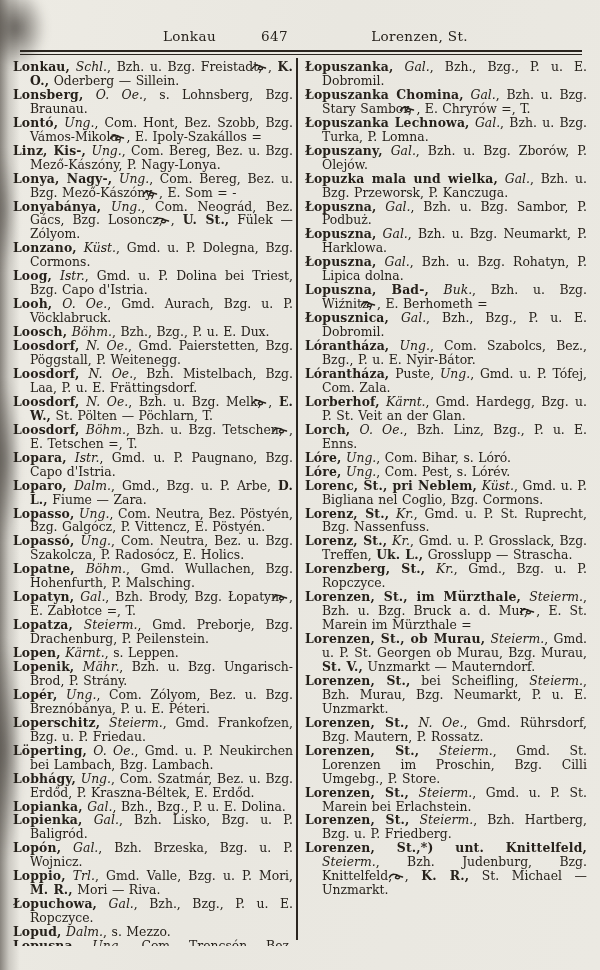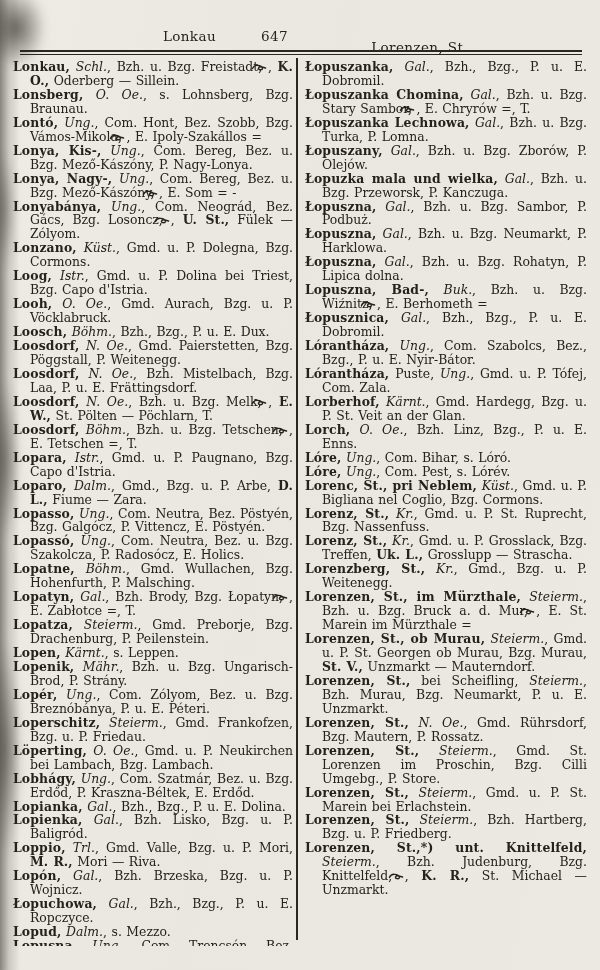--- a/index.html
+++ b/index.html
@@ -13,21 +13,21 @@
     background:linear-gradient(to right,rgba(38,32,26,.50),rgba(38,32,26,.16) 45%,rgba(38,32,26,0));}
   .blotch{position:absolute;border-radius:50%;filter:blur(4px);}
   .blotch.b1{left:-14px;top:-12px;width:60px;height:80px;background:radial-gradient(closest-side,rgba(30,25,20,.65),rgba(30,25,20,0));}
   .blotch.b2{left:-10px;top:380px;width:30px;height:160px;background:radial-gradient(closest-side,rgba(30,25,20,.45),rgba(30,25,20,0));}
   .blotch.b3{left:-12px;top:640px;width:34px;height:220px;background:radial-gradient(closest-side,rgba(30,25,20,.5),rgba(30,25,20,0));}
   .blotch.b4{left:-8px;top:150px;width:24px;height:120px;background:radial-gradient(closest-side,rgba(30,25,20,.35),rgba(30,25,20,0));}
 
   .hdr{position:absolute;top:28px;font-size:13.5px;letter-spacing:.4px;text-align:right;}
   .hdr-left{left:92px;width:124px;}
   .hdr-center{left:224px;width:64px;}
-  .hdr-right{left:318px;width:150px;margin-top:11px;}
+  .hdr-right{left:318px;width:150px;}
   .head-rule{position:absolute;left:20px;right:18px;top:50px;height:2px;
     border-top:2px solid #2b2620;border-bottom:1px solid #2b2620;}
 
   .divider{position:absolute;left:296px;top:58px;height:882px;width:1.5px;background:#2b2620;}
 
   .col{position:absolute;top:60px;height:886px;overflow:hidden;text-align:justify;}
   .col-left{left:13px;width:280px;}
   .col-right{left:305px;width:282px;}
 
   .entry{margin:0;padding-left:17px;text-indent:-17px;
@@ -55,21 +55,21 @@
   <div class="divider"></div>
 
   <div class="col col-left" id="col-left">
       <p class="entry"><span class="b">Lonkau,</span><span class="i"> Schl.</span><span class="n">, Bzh. u. Bzg. Freistadt, </span><span class="horn"><svg viewBox="0 0 22 11" xmlns="http://www.w3.org/2000/svg">
             <path d="M2 7 Q4 2 9 2.5 Q15 3 15.5 6 Q16 9 12.5 8.5 Q9.5 8 10.5 5.8 Q11.5 4 15 4.8 L20 6.2" fill="none" stroke="#26211b" stroke-width="1.9" stroke-linecap="round"></path>
           </svg></span><span class="n">, </span><span class="b">K. O.,</span><span class="n"> Oderberg — Sillein.</span></p>
       <p class="entry"><span class="b">Lonsberg,</span><span class="i"> O. Oe.</span><span class="n">, s. Lohnsberg, Bzg. Braunau.</span></p>
       <p class="entry"><span class="b">Lontó,</span><span class="i"> Ung.</span><span class="n">, Com. Hont, Bez. Szobb, Bzg. Vámos-Mikola, </span><span class="horn"><svg viewBox="0 0 22 11" xmlns="http://www.w3.org/2000/svg">
             <path d="M2 7 Q4 2 9 2.5 Q15 3 15.5 6 Q16 9 12.5 8.5 Q9.5 8 10.5 5.8 Q11.5 4 15 4.8 L20 6.2" fill="none" stroke="#26211b" stroke-width="1.9" stroke-linecap="round"></path>
           </svg></span><span class="n">, E. Ipoly-Szakállos =</span></p>
-      <p class="entry"><span class="b">Lonya, Kis-,</span><span class="i"> Ung.</span><span class="n">, Com. Bereg, Bez. u. Bzg. Mező-Kászóny, P. Nagy-Lonya.</span></p>
+      <p class="entry"><span class="b">Linz, Kis-,</span><span class="i"> Ung.</span><span class="n">, Com. Bereg, Bez. u. Bzg. Mező-Kászóny, P. Nagy-Lonya.</span></p>
       <p class="entry"><span class="b">Lonya, Nagy-,</span><span class="i"> Ung.</span><span class="n">, Com. Bereg, Bez. u. Bzg. Mező-Kászóny, </span><span class="horn"><svg viewBox="0 0 22 11" xmlns="http://www.w3.org/2000/svg">
             <path d="M2 7 Q4 2 9 2.5 Q15 3 15.5 6 Q16 9 12.5 8.5 Q9.5 8 10.5 5.8 Q11.5 4 15 4.8 L20 6.2" fill="none" stroke="#26211b" stroke-width="1.9" stroke-linecap="round"></path>
           </svg></span><span class="n">, E. Som = -</span></p>
       <p class="entry"><span class="b">Lonyabánya,</span><span class="i"> Ung.</span><span class="n">, Com. Neográd, Bez. Gács, Bzg. Losoncz, </span><span class="horn"><svg viewBox="0 0 22 11" xmlns="http://www.w3.org/2000/svg">
             <path d="M2 7 Q4 2 9 2.5 Q15 3 15.5 6 Q16 9 12.5 8.5 Q9.5 8 10.5 5.8 Q11.5 4 15 4.8 L20 6.2" fill="none" stroke="#26211b" stroke-width="1.9" stroke-linecap="round"></path>
           </svg></span><span class="n">, </span><span class="b">U. St.,</span><span class="n"> Fülek — Zólyom.</span></p>
       <p class="entry"><span class="b">Lonzano,</span><span class="i"> Küst.</span><span class="n">, Gmd. u. P. Dolegna, Bzg. Cormons.</span></p>
       <p class="entry"><span class="b">Loog,</span><span class="i"> Istr.</span><span class="n">, Gmd. u. P. Dolina bei Triest, Bzg. Capo d'Istria.</span></p>
       <p class="entry"><span class="b">Looh,</span><span class="i"> O. Oe.</span><span class="n">, Gmd. Aurach, Bzg. u. P. Vöcklabruck.</span></p>
       <p class="entry"><span class="b">Loosch,</span><span class="i"> Böhm.</span><span class="n">, Bzh., Bzg., P. u. E. Dux.</span></p>
@@ -91,22 +91,22 @@
           </svg></span><span class="n">, E. Zabłotce =, T.</span></p>
       <p class="entry"><span class="b">Lopatza,</span><span class="i"> Steierm.</span><span class="n">, Gmd. Preborje, Bzg. Drachenburg, P. Peilenstein.</span></p>
       <p class="entry"><span class="b">Lopen,</span><span class="i"> Kärnt.</span><span class="n">, s. Leppen.</span></p>
       <p class="entry"><span class="b">Lopenik,</span><span class="i"> Mähr.</span><span class="n">, Bzh. u. Bzg. Ungarisch-Brod, P. Strány.</span></p>
       <p class="entry"><span class="b">Lopér,</span><span class="i"> Ung.</span><span class="n">, Com. Zólyom, Bez. u. Bzg. Breznóbánya, P. u. E. Péteri.</span></p>
       <p class="entry"><span class="b">Loperschitz,</span><span class="i"> Steierm.</span><span class="n">, Gmd. Frankofzen, Bzg. u. P. Friedau.</span></p>
       <p class="entry"><span class="b">Löperting,</span><span class="i"> O. Oe.</span><span class="n">, Gmd. u. P. Neukirchen bei Lambach, Bzg. Lambach.</span></p>
       <p class="entry"><span class="b">Lobhágy,</span><span class="i"> Ung.</span><span class="n">, Com. Szatmár, Bez. u. Bzg. Erdőd, P. Kraszna-Béltek, E. Erdőd.</span></p>
       <p class="entry"><span class="b">Lopianka,</span><span class="i"> Gal.</span><span class="n">, Bzh., Bzg., P. u. E. Dolina.</span></p>
       <p class="entry"><span class="b">Lopienka,</span><span class="i"> Gal.</span><span class="n">, Bzh. Lisko, Bzg. u. P. Baligród.</span></p>
+      <p class="entry"><span class="b">Lopón,</span><span class="i"> Gal.</span><span class="n">, Bzh. Brzeska, Bzg. u. P. Wojnicz.</span></p>
       <p class="entry"><span class="b">Loppio,</span><span class="i"> Trl.</span><span class="n">, Gmd. Valle, Bzg. u. P. Mori, </span><span class="b">M. R.,</span><span class="n"> Mori — Riva.</span></p>
-      <p class="entry"><span class="b">Lopón,</span><span class="i"> Gal.</span><span class="n">, Bzh. Brzeska, Bzg. u. P. Wojnicz.</span></p>
       <p class="entry"><span class="b">Łopuchowa,</span><span class="i"> Gal.</span><span class="n">, Bzh., Bzg., P. u. E. Ropczyce.</span></p>
       <p class="entry"><span class="b">Lopud,</span><span class="i"> Dalm.</span><span class="n">, s. Mezzo.</span></p>
       <p class="entry"><span class="b">Lopusna,</span><span class="i"> Ung.</span><span class="n">, Com. Trencsén, Bez. Kisucza-Ujhely, Bzg. Zsolna, P. Felső-Vadicsó, E. Kisucza-Ujhely.</span></p>
     </div>
   <div class="col col-right" id="col-right">
 
   <p class="entry"><span class="b">Łopuszanka,</span><span class="i"> Gal.</span><span class="n">, Bzh., Bzg., P. u. E. Dobromil.</span></p>
       <p class="entry"><span class="b">Łopuszanka Chomina,</span><span class="i"> Gal.</span><span class="n">, Bzh. u. Bzg. Stary Sambor, </span><span class="horn"><svg viewBox="0 0 22 11" xmlns="http://www.w3.org/2000/svg">
             <path d="M2 7 Q4 2 9 2.5 Q15 3 15.5 6 Q16 9 12.5 8.5 Q9.5 8 10.5 5.8 Q11.5 4 15 4.8 L20 6.2" fill="none" stroke="#26211b" stroke-width="1.9" stroke-linecap="round"></path>
           </svg></span><span class="n">, E. Chryrów =, T.</span></p>
@@ -122,21 +122,21 @@
       <p class="entry"><span class="b">Łopusznica,</span><span class="i"> Gal.</span><span class="n">, Bzh., Bzg., P. u. E. Dobromil.</span></p>
       <p class="entry"><span class="b">Lórantháza,</span><span class="i"> Ung.</span><span class="n">, Com. Szabolcs, Bez., Bzg., P. u. E. Nyir-Bátor.</span></p>
       <p class="entry"><span class="b">Lórantháza,</span><span class="n"> Puste, </span><span class="i">Ung.</span><span class="n">, Gmd. u. P. Tófej, Com. Zala.</span></p>
       <p class="entry"><span class="b">Lorberhof,</span><span class="i"> Kärnt.</span><span class="n">, Gmd. Hardegg, Bzg. u. P. St. Veit an der Glan.</span></p>
       <p class="entry"><span class="b">Lorch,</span><span class="i"> O. Oe.</span><span class="n">, Bzh. Linz, Bzg., P. u. E. Enns.</span></p>
       <p class="entry"><span class="b">Lóre,</span><span class="i"> Ung.</span><span class="n">, Com. Bihar, s. Lóró.</span></p>
       <p class="entry"><span class="b">Lóre,</span><span class="i"> Ung.</span><span class="n">, Com. Pest, s. Lórév.</span></p>
       <p class="entry"><span class="b">Lorenc, St., pri Neblem,</span><span class="i"> Küst.</span><span class="n">, Gmd. u. P. Bigliana nel Coglio, Bzg. Cormons.</span></p>
       <p class="entry"><span class="b">Lorenz, St.,</span><span class="i"> Kr.</span><span class="n">, Gmd. u. P. St. Ruprecht, Bzg. Nassenfuss.</span></p>
       <p class="entry"><span class="b">Lorenz, St.,</span><span class="i"> Kr.</span><span class="n">, Gmd. u. P. Grosslack, Bzg. Treffen, </span><span class="b">Uk. L.,</span><span class="n"> Grosslupp — Strascha.</span></p>
-      <p class="entry"><span class="b">Lorenzberg, St.,</span><span class="i"> Kr.</span><span class="n">, Gmd., Bzg. u. P. Weitenegg.</span></p>
+      <p class="entry"><span class="b">Lorenzberg, St.,</span><span class="i"> Kr.</span><span class="n">, Gmd., Bzg. u. P. Ropczyce.</span></p>
       <p class="entry"><span class="b">Lorenzen, St., im Mürzthale,</span><span class="i"> Steierm.</span><span class="n">, Bzh. u. Bzg. Bruck a. d. Mur, </span><span class="horn"><svg viewBox="0 0 22 11" xmlns="http://www.w3.org/2000/svg">
             <path d="M2 7 Q4 2 9 2.5 Q15 3 15.5 6 Q16 9 12.5 8.5 Q9.5 8 10.5 5.8 Q11.5 4 15 4.8 L20 6.2" fill="none" stroke="#26211b" stroke-width="1.9" stroke-linecap="round"></path>
           </svg></span><span class="n">, E. St. Marein im Mürzthale =</span></p>
       <p class="entry"><span class="b">Lorenzen, St., ob Murau,</span><span class="i"> Steierm.</span><span class="n">, Gmd. u. P. St. Georgen ob Murau, Bzg. Murau, </span><span class="b">St. V.,</span><span class="n"> Unzmarkt — Mauterndorf.</span></p>
       <p class="entry"><span class="b">Lorenzen, St.,</span><span class="n"> bei Scheifling, </span><span class="i">Steierm.</span><span class="n">, Bzh. Murau, Bzg. Neumarkt, P. u. E. Unzmarkt.</span></p>
       <p class="entry"><span class="b">Lorenzen, St.,</span><span class="i"> N. Oe.</span><span class="n">, Gmd. Rührsdorf, Bzg. Mautern, P. Rossatz.</span></p>
       <p class="entry"><span class="b">Lorenzen, St.,</span><span class="i"> Steierm.</span><span class="n">, Gmd. St. Lorenzen im Proschin, Bzg. Cilli Umgebg., P. Store.</span></p>
       <p class="entry"><span class="b">Lorenzen, St.,</span><span class="i"> Steierm.</span><span class="n">, Gmd. u. P. St. Marein bei Erlachstein.</span></p>
       <p class="entry"><span class="b">Lorenzen, St.,</span><span class="i"> Steierm.</span><span class="n">, Bzh. Hartberg, Bzg. u. P. Friedberg.</span></p>
       <p class="entry"><span class="b">Lorenzen, St.,*) unt. Knittelfeld,</span><span class="i"> Steierm.</span><span class="n">, Bzh. Judenburg, Bzg. Knittelfeld, </span><span class="horn"><svg viewBox="0 0 22 11" xmlns="http://www.w3.org/2000/svg">

